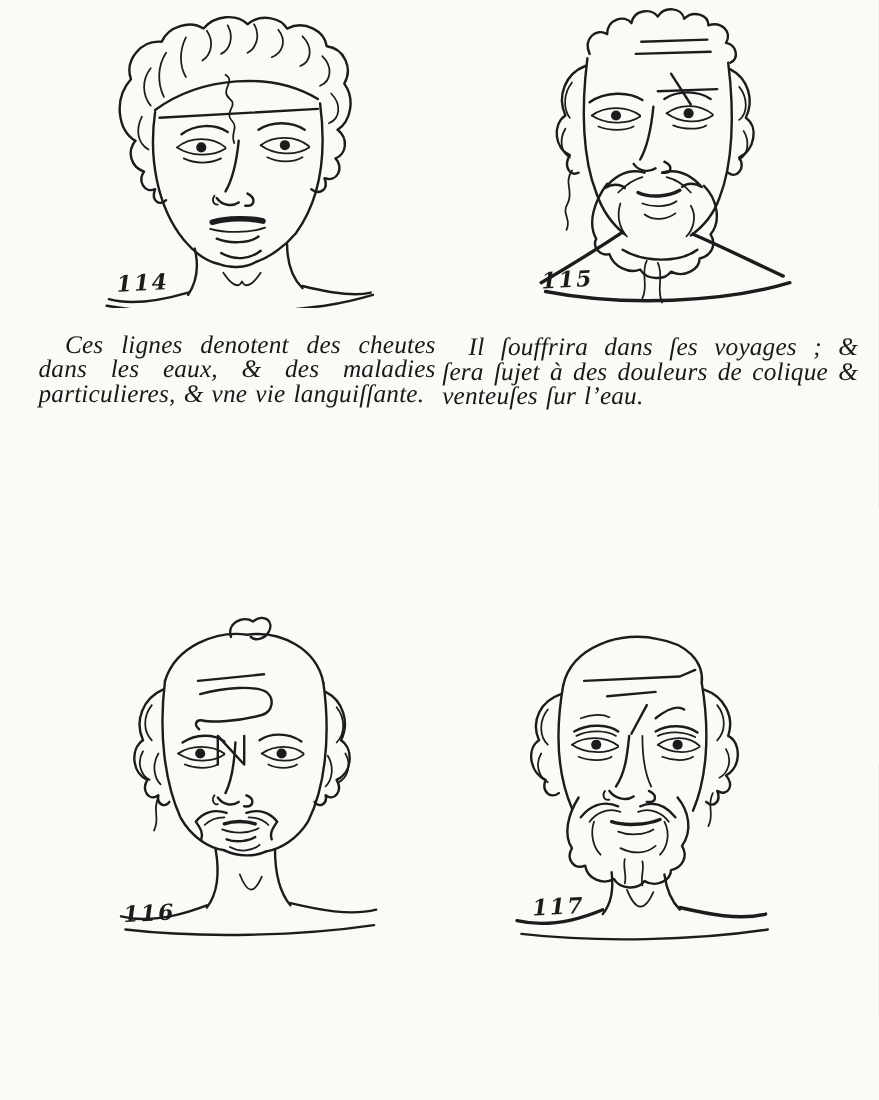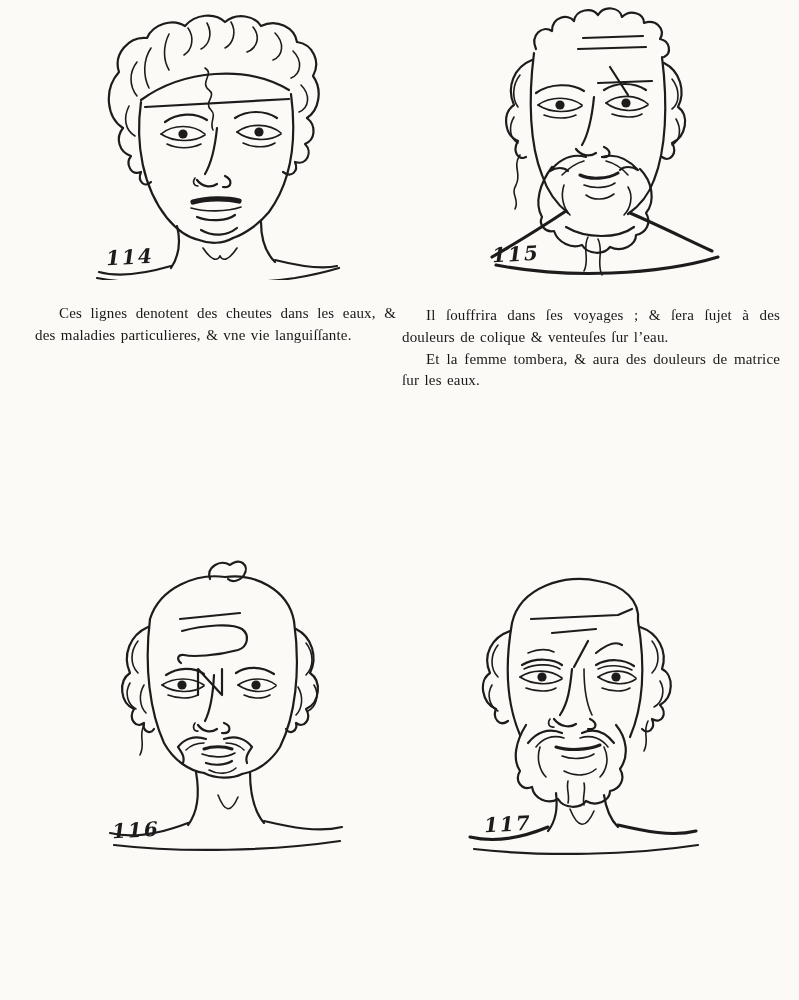--- a/index.html
+++ b/index.html
@@ -17,23 +17,24 @@
   .w2 { stroke-width:2.2; }
   .w3 { stroke-width:3.1; }
   .w5 { stroke-width:5.2; }
   .iris { fill:var(--ink); stroke:none; }
   .fig-num {
     position:absolute; font-family:"DejaVu Serif", serif;
     font-style:italic; font-weight:700; font-size:20px;
     letter-spacing:2px; transform:rotate(-3deg); color:var(--ink);
   }
   .caption {
-    position:absolute; font-size:15px; line-height:21.8px;
+    position:absolute; font-size:23px; line-height:21.8px;
     text-align:justify; letter-spacing:0.15px; word-spacing:1.5px;
     color:#181818;
+    font-style:italic;
   }
   .caption p { text-indent:24px; }
 </style>
 </head>
 <body>
 
 <div class="page">
 
   <div class="plate" style="left:85px; top:10px; width:260px; height:270px;">
     <svg viewBox="0 0 260 270">
@@ -153,21 +154,20 @@
     </svg>
     <span class="fig-num" style="left:24px; top:237px;">115</span>
   </div>
 
   <div class="caption" style="left:35px; top:303px; width:361px;">
     <p>Ces lignes denotent des cheutes dans les eaux, &amp; des maladies particulieres, &amp; vne vie languiſſante.</p>
   </div>
 
   <div class="caption" style="left:402px; top:305px; width:378px;">
     <p>Il ſouffrira dans ſes voyages ; &amp; ſera ſujet à des douleurs de colique &amp; venteuſes ſur l’eau.</p>
-    <p>Et la femme tombera, &amp; aura des douleurs de matrice ſur les eaux.</p>
   </div>
 
   <div class="plate" style="left:92px; top:557px; width:270px; height:300px;">
     <svg viewBox="0 0 270 300">
 
       <path class="w2" d="M58,62 C68,30 105,16 133,20 C162,16 196,32 202,64"></path>
       <path class="w2" d="M118,22 C114,10 128,2 138,8 C148,0 158,8 152,18 C148,24 140,26 136,22"></path>
 
       <path class="w2" d="M58,62 C52,110 58,155 72,186 C82,204 98,214 112,216"></path>
       <path class="w2" d="M202,64 C209,114 203,160 188,190 C178,206 163,215 150,217"></path>

